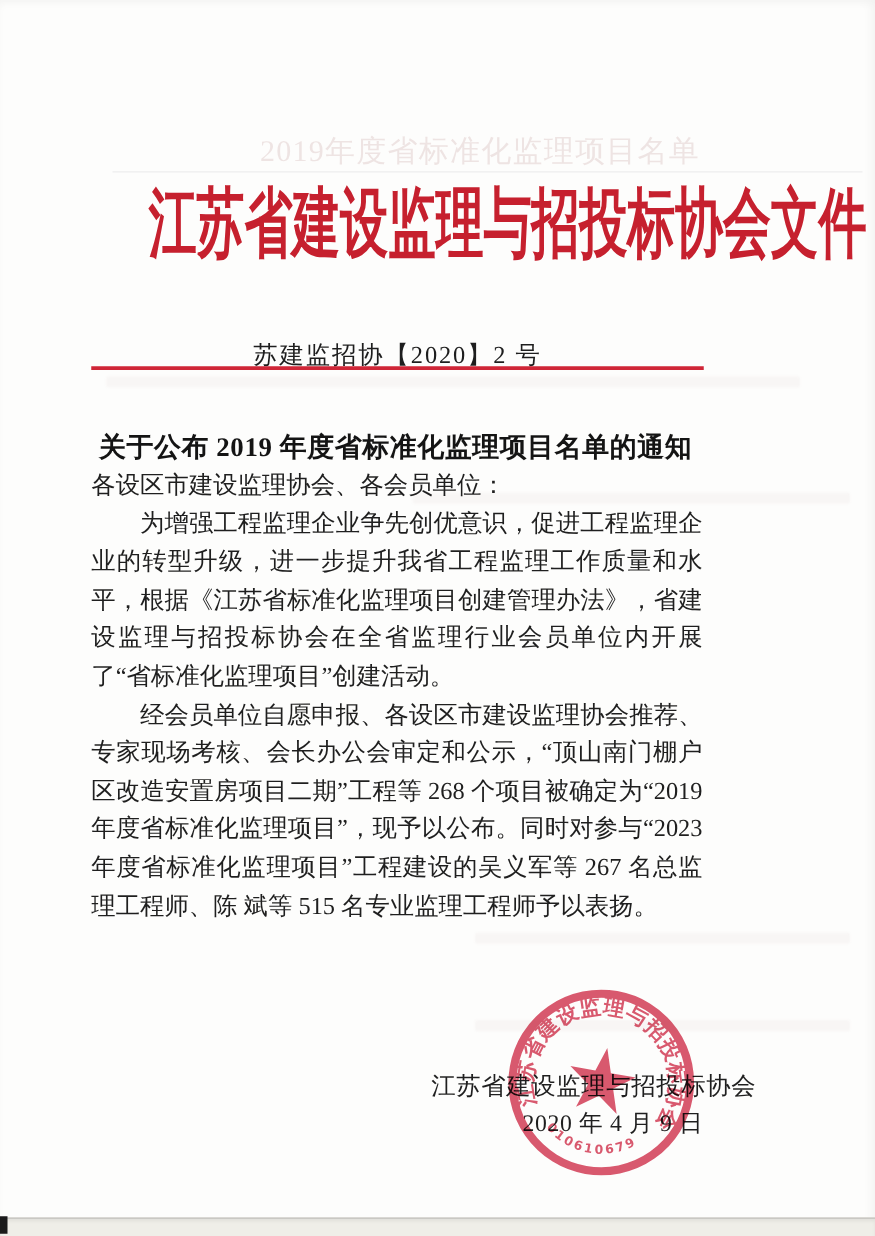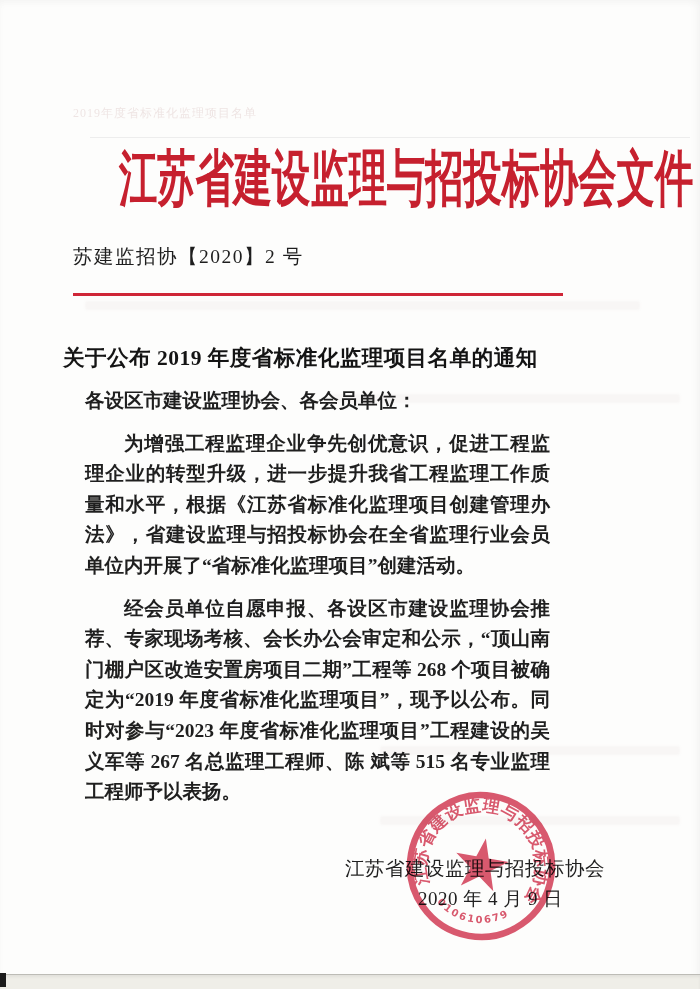--- a/index.html
+++ b/index.html
@@ -3,51 +3,51 @@
 <meta charset="utf-8">
 <style>
   html,body{margin:0;padding:0;background:#e8e8e8;}
   .page{
     position:relative;width:700px;height:989px;background:#fdfdfc;overflow:hidden;
     font-family:"Liberation Serif","DejaVu Serif",serif;color:#222;
     box-shadow:inset -4px 0 8px rgba(0,0,0,.03), inset 0 4px 6px rgba(0,0,0,.02);
   }
   
   .ghost-title{
-    position:absolute;top:105px;left:73px;width:487px;text-align:left;
-    font-size:12px;font-weight:normal;color:rgba(165,105,105,.17);
+    position:absolute;top:105px;left:73px;width:487px;text-align:right;
+    font-size:24px;font-weight:normal;color:rgba(165,105,105,.17);
     filter:blur(.6px);letter-spacing:1px;white-space:nowrap;
   }
   .ghost-line{position:absolute;left:90px;top:137px;width:600px;height:1px;background:rgba(120,120,135,.12);}
   .ghost-row{position:absolute;height:9px;background:rgba(150,125,125,.05);border-radius:2px;filter:blur(1px);}
   .ghost-row.r1{left:85px;top:301px;width:555px;}
   .ghost-row.r2{left:330px;top:394px;width:350px;}
   .ghost-row.r3{left:380px;top:746px;width:300px;}
   .ghost-row.r4{left:380px;top:816px;width:300px;}
 
   .masthead{
     position:absolute;top:146px;left:0;width:700px;text-align:center;white-space:nowrap;
     font-size:58px;font-weight:bold;color:#c6202e;line-height:66px;
     transform:scale(.66,1.05);transform-origin:50% 50%;letter-spacing:0;
   }
   .doc-number{
-    position:absolute;top:243px;left:73px;width:490px;
+    position:absolute;top:270px;left:73px;width:490px;text-align:center;
     font-size:19.5px;letter-spacing:1.5px;color:#1e1e1e;white-space:nowrap;
   }
   .red-divider{position:absolute;left:73px;top:293px;width:490px;height:3px;background:#cf2637;}
   .doc-title{
-    position:absolute;top:343px;left:63px;width:507px;
+    position:absolute;top:343px;left:63px;width:507px;text-align:center;
     font-size:21.5px;font-weight:bold;color:#141414;letter-spacing:.5px;white-space:nowrap;
   }
   .body-text{
     position:absolute;top:374px;left:73px;width:489px;
     font-size:19.5px;line-height:30.6px;text-align:justify;text-justify:inter-ideograph;
     color:#1f1f1f;
   }
-  .body-text p{margin:12px;text-indent:2em;font-weight:bold;}
+  .body-text p{margin:0;text-indent:2em;}
   .body-text p.no-indent{text-indent:0;}
   .signature{
     position:absolute;top:855px;left:345px;white-space:nowrap;
     font-size:19.5px;color:#1f1f1f;letter-spacing:.5px;
   }
   .sign-date{
     position:absolute;top:886px;left:418px;white-space:nowrap;
     font-size:19px;color:#1f1f1f;letter-spacing:.5px;
   }
   .seal{position:absolute;left:391px;top:776px;width:180px;height:180px;opacity:.85;mix-blend-mode:multiply;}

